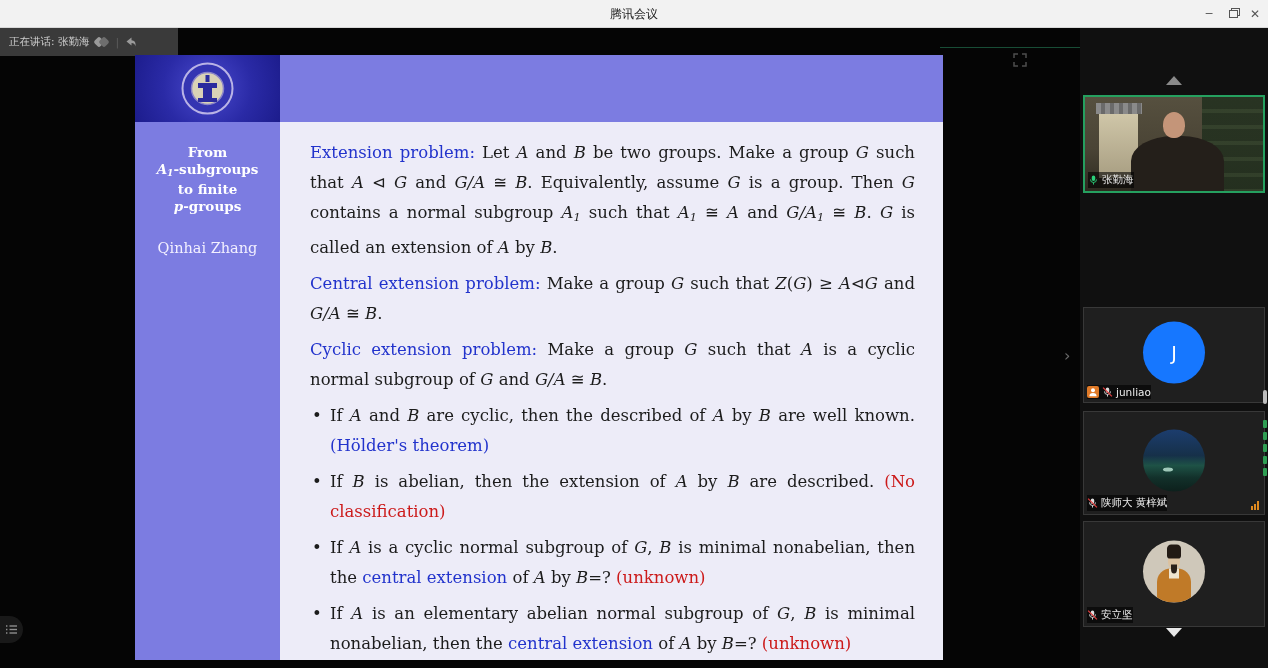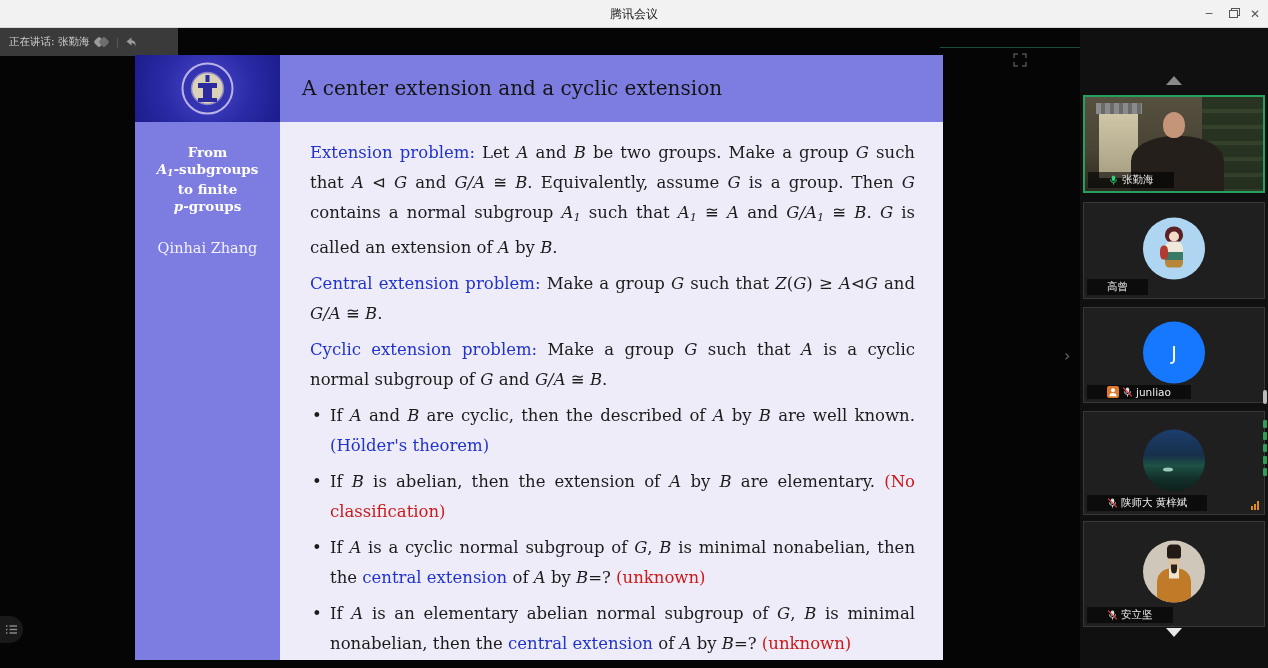--- a/index.html
+++ b/index.html
@@ -76,21 +76,21 @@
               border-left:8px solid transparent; border-right:8px solid transparent;
               border-top:9px solid #e8e8e8; }
   .tile { position:absolute; left:3px; width:182px; background:#1f1f1f;
           border:1px solid #383838; overflow:hidden; }
   #tile-1 { top:67px; height:98px; border:2px solid #25a05f; background:#3c382e; }
   #tile-2 { top:174px; height:97px; }
   #tile-3 { top:279px; height:96px; }
   #tile-4 { top:383px; height:104px; }
   #tile-5 { top:493px; height:106px; }
   .name-badge { position:absolute; left:3px; bottom:3px; background:rgba(0,0,0,0.6);
-                display:flex; align-items:center; gap:3px; padding:1px 20px;
+                display:flex; align-items:center; gap:3px; padding:1px 0;
                 font-size:10.5px; color:#ededed; white-space:nowrap; }
   .avatar-circle { position:absolute; left:50%; top:50%; transform:translate(-50%,-54%);
                    width:62px; height:62px; border-radius:50%; overflow:hidden; }
   
   .v-bg { position:absolute; inset:0; background:linear-gradient(180deg,#56503f 0%,#4a4435 55%,#2e2a20 100%); }
   .v-shelf { position:absolute; right:0; top:0; width:34%; height:100%;
              background:repeating-linear-gradient(180deg,#23301f 0 12px,#31402a 12px 16px); opacity:.9; }
   .v-cabinet { position:absolute; left:8%; top:18%; width:22%; height:68%;
                background:linear-gradient(180deg,#cfc6a8,#a89e82); }
   .v-books { position:absolute; left:6%; top:6%; width:26%; height:12%;
@@ -154,21 +154,20 @@
   <div id="slide">
     <div id="slide-header">
       <div id="logo-block">
         <svg id="logo-emblem" width="55" height="55" viewBox="0 0 55 55">
           <circle cx="27.5" cy="27.5" r="25" fill="#3434b2" stroke="#b9b3e6" stroke-width="2"></circle>
           <circle cx="27.5" cy="27.5" r="16" fill="#d9d2b6" stroke="#8a84c8" stroke-width="1.5"></circle>
           <rect x="25.5" y="14" width="4" height="7" fill="#2b2b9e"></rect>
           <path d="M18 22 h19 v5 h-5 v10 h5 v4 h-19 v-4 h5 v-10 h-5 Z" fill="#2b2b9e"></path>
         </svg>
       </div>
-      <div id="slide-title">A center extension and a cyclic extension</div>
     </div>
 
     <div id="slide-sidebar">
       <div id="sidebar-title">
         <div class="sb-line"><span class="seg-n">From</span></div>
         <div class="sb-line"><span class="seg-i">A</span><span class="seg-isub">1</span><span class="seg-n">-subgroups</span></div>
         <div class="sb-line"><span class="seg-n">to finite</span></div>
         <div class="sb-line"><span class="seg-i">p</span><span class="seg-n">-groups</span></div>
       </div>
       <div id="sidebar-author">Qinhai Zhang</div>
@@ -177,21 +176,21 @@
     <div id="slide-body">
       <div class="para"><span class="seg-b">Extension problem:</span><span class="seg-n"> Let </span><span class="seg-i">A</span><span class="seg-n"> and </span><span class="seg-i">B</span><span class="seg-n"> be two groups. Make a group </span><span class="seg-i">G</span><span class="seg-n"> such that </span><span class="seg-i">A</span><span class="seg-n"> ⊲ </span><span class="seg-i">G</span><span class="seg-n"> and </span><span class="seg-i">G/A</span><span class="seg-n"> ≅ </span><span class="seg-i">B</span><span class="seg-n">. Equivalently, assume </span><span class="seg-i">G</span><span class="seg-n"> is a group. Then </span><span class="seg-i">G</span><span class="seg-n"> contains a normal subgroup </span><span class="seg-i">A</span><span class="seg-isub">1</span><span class="seg-n"> such that </span><span class="seg-i">A</span><span class="seg-isub">1</span><span class="seg-n"> ≅ </span><span class="seg-i">A</span><span class="seg-n"> and </span><span class="seg-i">G/A</span><span class="seg-isub">1</span><span class="seg-n"> ≅ </span><span class="seg-i">B</span><span class="seg-n">. </span><span class="seg-i">G</span><span class="seg-n"> is called an extension of </span><span class="seg-i">A</span><span class="seg-n"> by </span><span class="seg-i">B</span><span class="seg-n">.</span></div>
       <div class="para"><span class="seg-b">Central extension problem:</span><span class="seg-n"> Make a group </span><span class="seg-i">G</span><span class="seg-n"> such that </span><span class="seg-i">Z</span><span class="seg-n">(</span><span class="seg-i">G</span><span class="seg-n">) ≥ </span><span class="seg-i">A</span><span class="seg-n">⊲</span><span class="seg-i">G</span><span class="seg-n"> and </span><span class="seg-i">G/A</span><span class="seg-n"> ≅ </span><span class="seg-i">B</span><span class="seg-n">.</span></div>
       <div class="para"><span class="seg-b">Cyclic extension problem:</span><span class="seg-n"> Make a group </span><span class="seg-i">G</span><span class="seg-n"> such that </span><span class="seg-i">A</span><span class="seg-n"> is a cyclic normal subgroup of </span><span class="seg-i">G</span><span class="seg-n"> and </span><span class="seg-i">G/A</span><span class="seg-n"> ≅ </span><span class="seg-i">B</span><span class="seg-n">.</span></div>
       <div class="bullet-item">
         <span class="bullet-mark">•</span>
         <span><span class="seg-n">If </span><span class="seg-i">A</span><span class="seg-n"> and </span><span class="seg-i">B</span><span class="seg-n"> are cyclic, then the described of </span><span class="seg-i">A</span><span class="seg-n"> by </span><span class="seg-i">B</span><span class="seg-n"> are well known. </span><span class="seg-b">(Hölder's theorem)</span></span>
       </div>
       <div class="bullet-item">
         <span class="bullet-mark">•</span>
-        <span><span class="seg-n">If </span><span class="seg-i">B</span><span class="seg-n"> is abelian, then the extension of </span><span class="seg-i">A</span><span class="seg-n"> by </span><span class="seg-i">B</span><span class="seg-n"> are elementary. </span><span class="seg-r">(No classification)</span></span>
+        <span><span class="seg-n">If </span><span class="seg-i">B</span><span class="seg-n"> is abelian, then the extension of </span><span class="seg-i">A</span><span class="seg-n"> by </span><span class="seg-i">B</span><span class="seg-n"> are described. </span><span class="seg-r">(No classification)</span></span>
       </div>
       <div class="bullet-item">
         <span class="bullet-mark">•</span>
         <span><span class="seg-n">If </span><span class="seg-i">A</span><span class="seg-n"> is a cyclic normal subgroup of </span><span class="seg-i">G</span><span class="seg-n">, </span><span class="seg-i">B</span><span class="seg-n"> is minimal nonabelian, then the </span><span class="seg-b">central extension</span><span class="seg-n"> of </span><span class="seg-i">A</span><span class="seg-n"> by </span><span class="seg-i">B</span><span class="seg-n">=? </span><span class="seg-r">(unknown)</span></span>
       </div>
       <div class="bullet-item">
         <span class="bullet-mark">•</span>
         <span><span class="seg-n">If </span><span class="seg-i">A</span><span class="seg-n"> is an elementary abelian normal subgroup of </span><span class="seg-i">G</span><span class="seg-n">, </span><span class="seg-i">B</span><span class="seg-n"> is minimal nonabelian, then the </span><span class="seg-b">central extension</span><span class="seg-n"> of </span><span class="seg-i">A</span><span class="seg-n"> by </span><span class="seg-i">B</span><span class="seg-n">=? </span><span class="seg-r">(unknown)</span></span>
       </div>
     </div>
@@ -235,31 +234,20 @@
     <div class="name-badge">
       <svg width="11" height="12" viewBox="0 0 12 12">
         <path d="M6 1 a1.9 1.9 0 0 1 1.9 1.9 v2.3 a1.9 1.9 0 0 1 -3.8 0 V2.9 A1.9 1.9 0 0 1 6 1 Z" fill="#2ad07a"></path>
         <path d="M2.7 5.4 a3.3 3.3 0 0 0 6.6 0" stroke="#2ad07a" fill="none" stroke-width="1"></path>
         <line x1="6" y1="8.8" x2="6" y2="11" stroke="#2ad07a" stroke-width="1"></line>
       </svg>
       <span>张勤海</span>
     </div>
   </div>
 
-  <div class="tile" id="tile-2">
-    <div class="avatar-circle" id="avatar-cartoon">
-      <div class="c-hair"></div>
-      <div class="c-face"></div>
-      <div class="c-body"></div>
-      <div class="c-sleeve"></div>
-    </div>
-    <div class="name-badge">
-      <span>高曾</span>
-    </div>
-  </div>
 
   <div class="tile" id="tile-3">
     <div class="avatar-circle" id="avatar-letter">J</div>
     <div class="name-badge">
       <svg width="12" height="12" viewBox="0 0 12 12">
         <rect x="0" y="0" width="12" height="12" rx="2" fill="#e07a28"></rect>
         <circle cx="6" cy="4.3" r="2" fill="#fff"></circle>
         <path d="M2.4 10.2 a3.6 3.2 0 0 1 7.2 0 Z" fill="#fff"></path>
       </svg>
       <svg width="11" height="12" viewBox="0 0 12 12">

